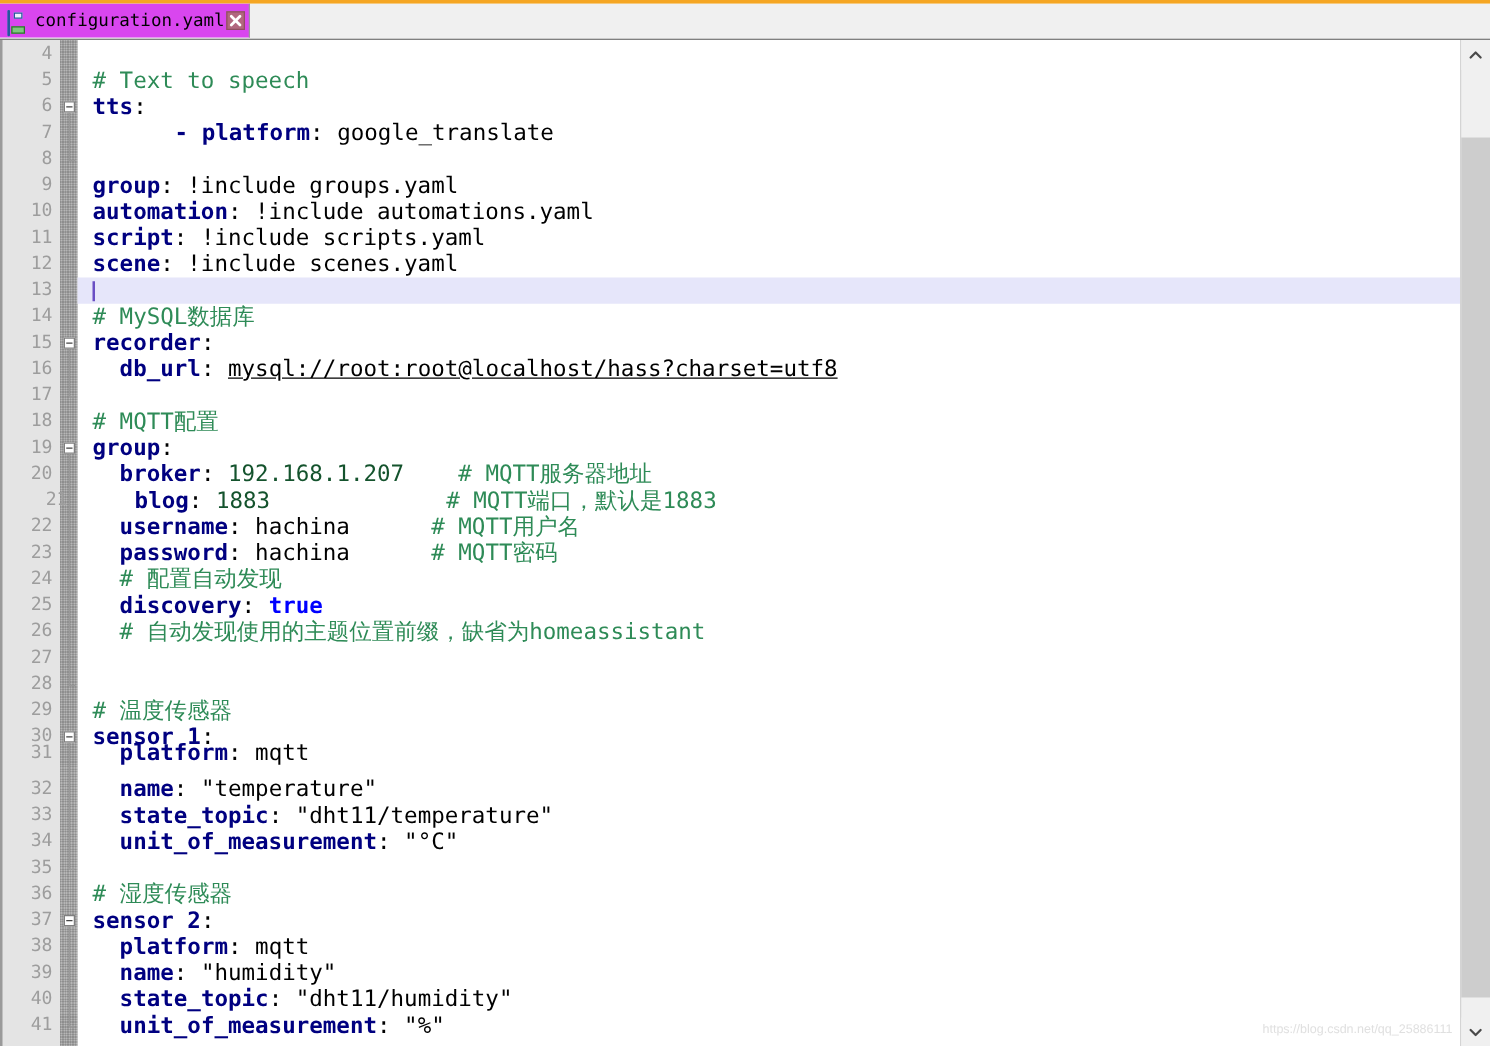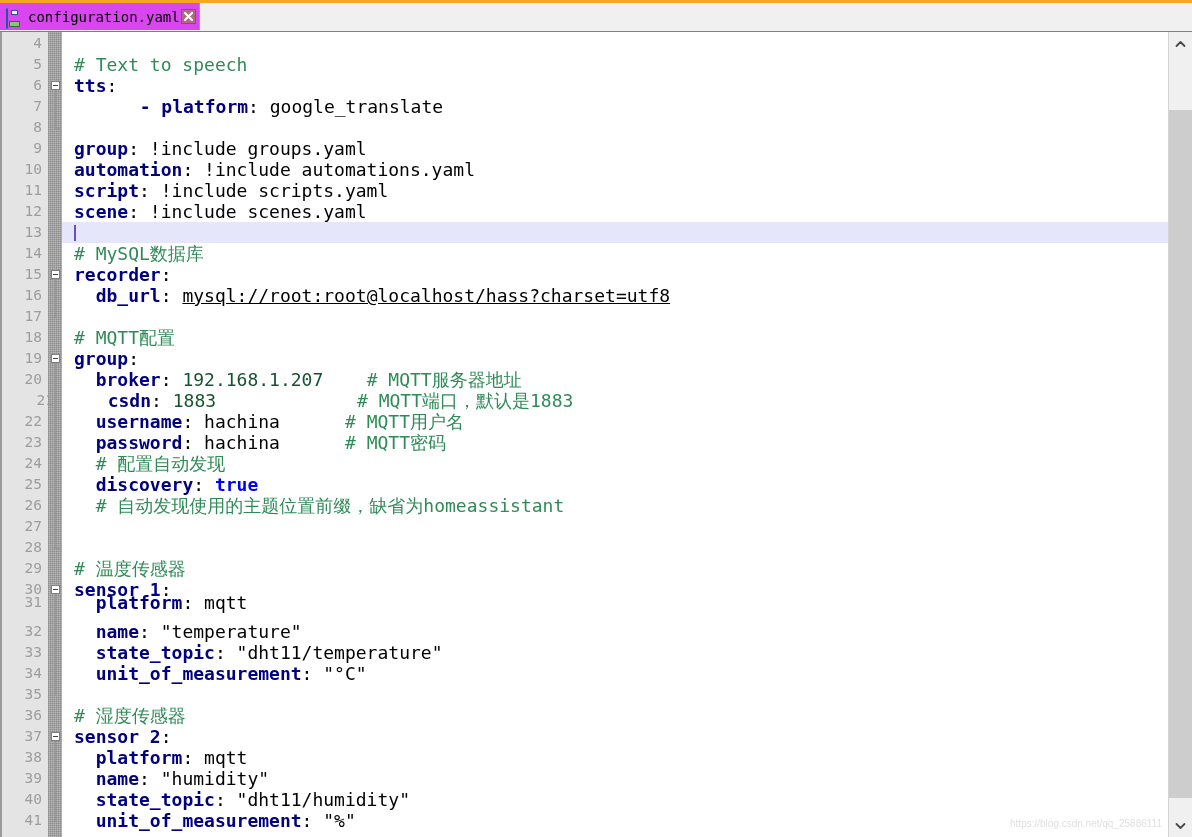--- a/index.html
+++ b/index.html
@@ -340,21 +340,21 @@
       <div class="row" style="top: 316px;">
         <div class="lineno">19</div>
         <div class="code"><span class="t-key">group</span><span class="t-plain">:</span></div>
       </div>
       <div class="row" style="top: 337px;">
         <div class="lineno">20</div>
         <div class="code"><span class="t-plain">  </span><span class="t-key">broker</span><span class="t-plain">: </span><span class="t-num">192.168.1.207</span><span class="t-plain">    </span><span class="t-com"># MQTT服务器地址</span></div>
       </div>
       <div class="row" style="top: 358px; margin-left: 12px;">
         <div class="lineno">21</div>
-        <div class="code"><span class="t-plain">  </span><span class="t-key">csdn</span><span class="t-plain">: </span><span class="t-num">1883</span><span class="t-plain">             </span><span class="t-com"># MQTT端口，默认是1883</span></div>
+        <div class="code"><span class="t-plain">  </span><span class="t-key">blog</span><span class="t-plain">: </span><span class="t-num">1883</span><span class="t-plain">             </span><span class="t-com"># MQTT端口，默认是1883</span></div>
       </div>
       <div class="row" style="top: 379px;">
         <div class="lineno">22</div>
         <div class="code"><span class="t-plain">  </span><span class="t-key">username</span><span class="t-plain">: hachina      </span><span class="t-com"># MQTT用户名</span></div>
       </div>
       <div class="row" style="top: 400px;">
         <div class="lineno">23</div>
         <div class="code"><span class="t-plain">  </span><span class="t-key">password</span><span class="t-plain">: hachina      </span><span class="t-com"># MQTT密码</span></div>
       </div>
       <div class="row" style="top: 421px;">

